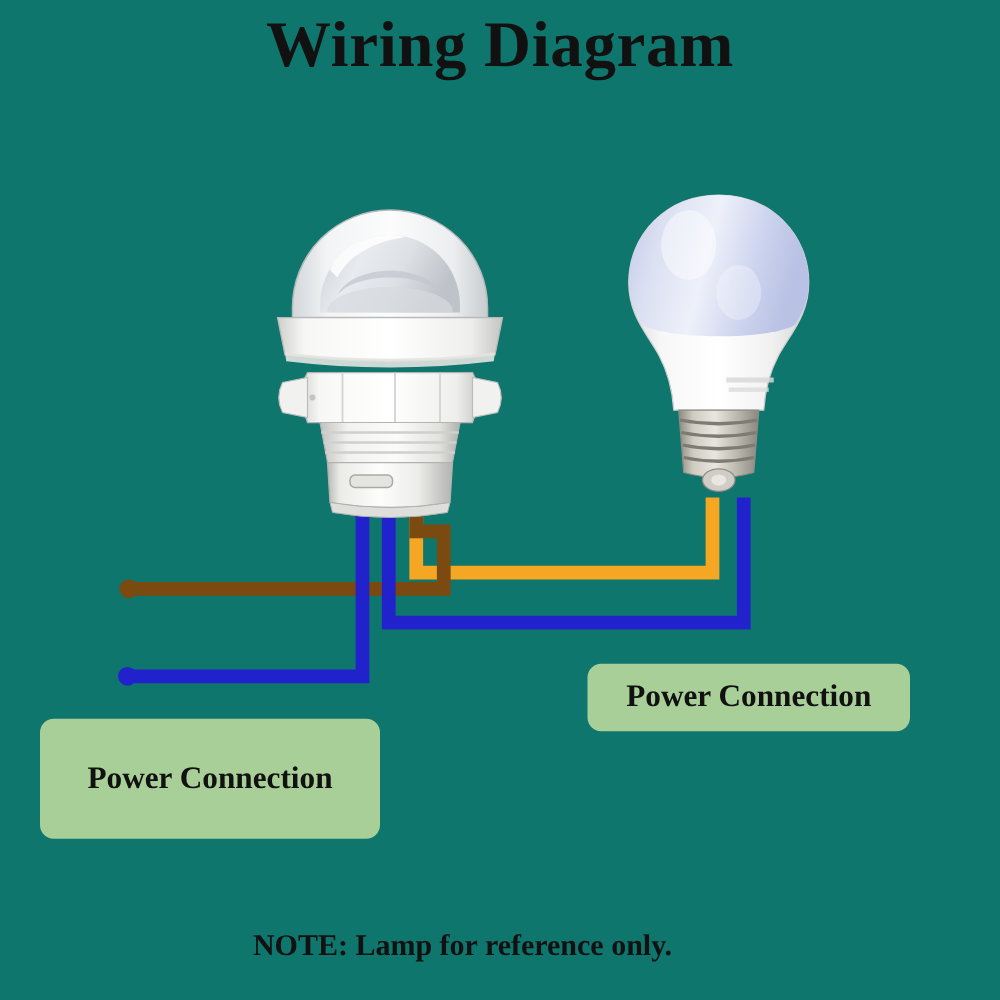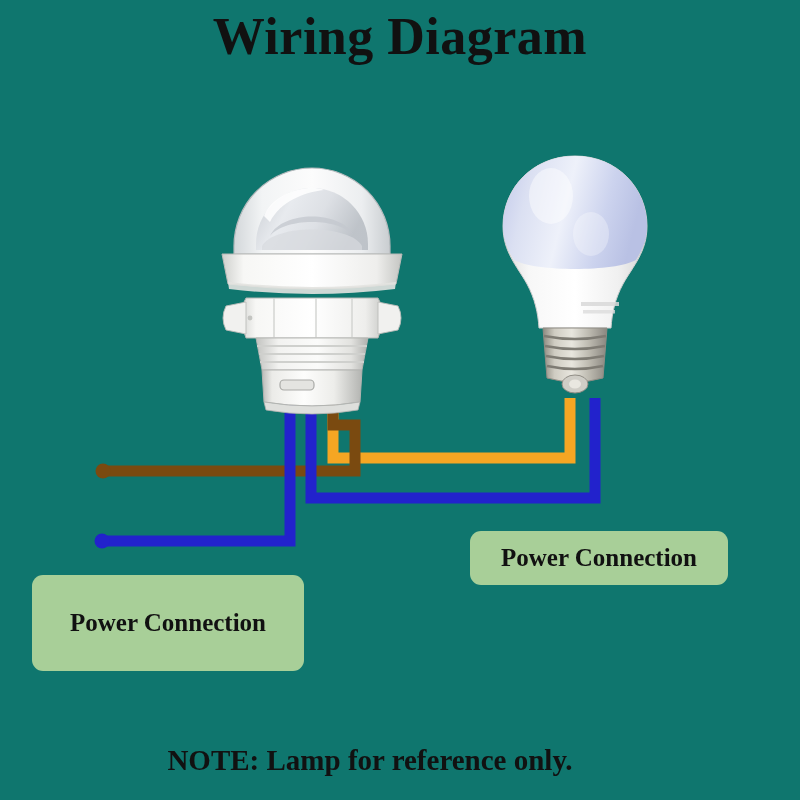--- a/index.html
+++ b/index.html
@@ -30,21 +30,21 @@
     line-height: 1.1;
   }
 
   
   #note {
     position: absolute;
     left: 0;
     top: 744px;
     width: 740px;
     text-align: center;
-    font-size: 29px;
+    font-size: 24px;
     font-weight: bold;
     color: #111111;
   }
 
   
   .callout {
     position: absolute;
     border-radius: 11px;
     display: flex;
     flex-direction: column;

